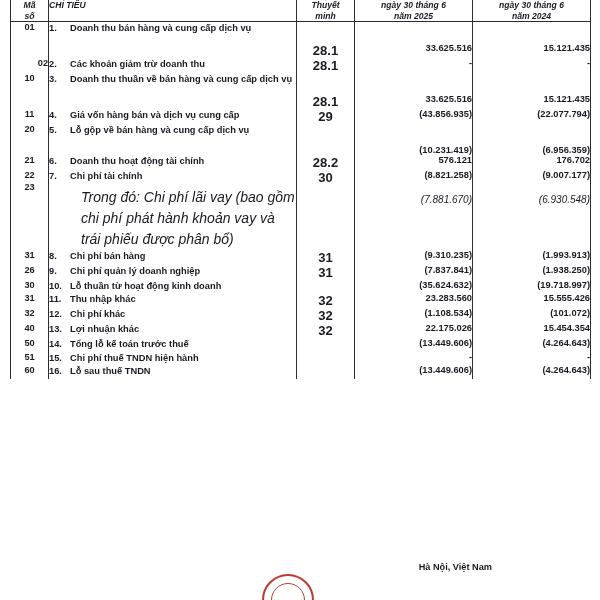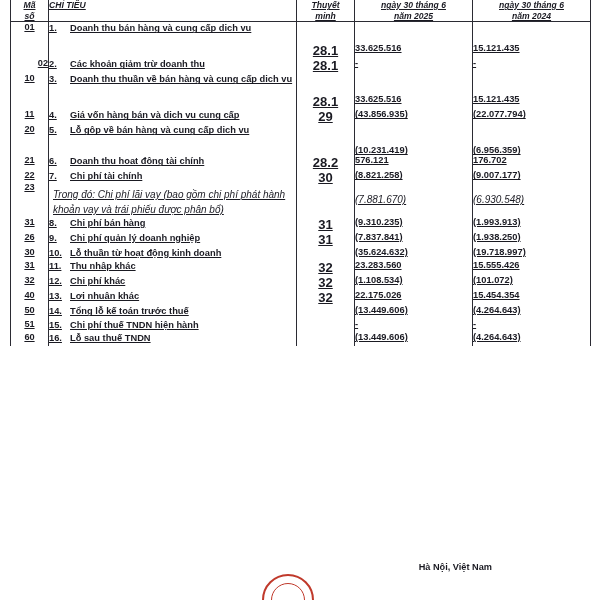--- a/index.html
+++ b/index.html
@@ -13,21 +13,20 @@
     font-family: "Liberation Sans", sans-serif;
     color: #1a1a22;
     overflow: hidden;
   }
   .page {
     position: relative;
     width: 520px;
     height: 600px;
     box-sizing: border-box;
     padding: 0 10px;
-    text-decoration: underline;
   }
   table.fin {
     width: 580px;
     border-collapse: collapse;
     table-layout: fixed;
     font-size: 9.3px;
   }
   table.fin col.c-ma { width: 38px; }
   table.fin col.c-ct { width: 248px; }
   table.fin col.c-tm { width: 58px; }
@@ -81,32 +80,32 @@
     width: 21px;
     flex: 0 0 21px;
   }
   .ct-txt {
     font-weight: bold;
     flex: 1 1 auto;
   }
   .ct-note {
     font-style: italic;
     font-weight: normal;
-    font-size: 10px;
+    font-size: 14px;
     line-height: 1.5;
-    margin-left: 4px;
+    margin-left: 32px;
     margin-top: 3px;
   }
   td.tm {
     text-align: center;
     font-weight: bold;
     font-size: 13px;
   }
   td.num {
-    text-align: left;
+    text-align: right;
     padding-right: 9px;
     font-weight: bold;
     font-size: 9.3px;
   }
   td.num .sub {
     display: block;
     font-style: italic;
     font-weight: normal;
     font-size: 10px;
     margin-top: 14px;

